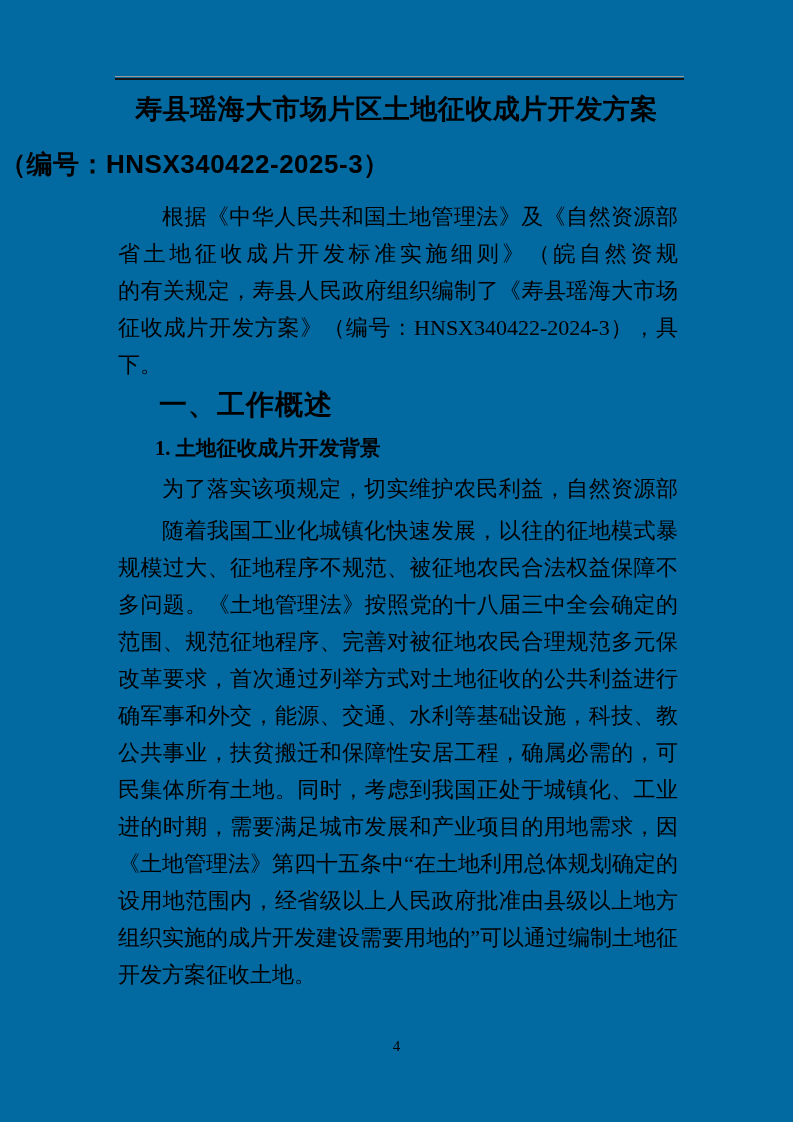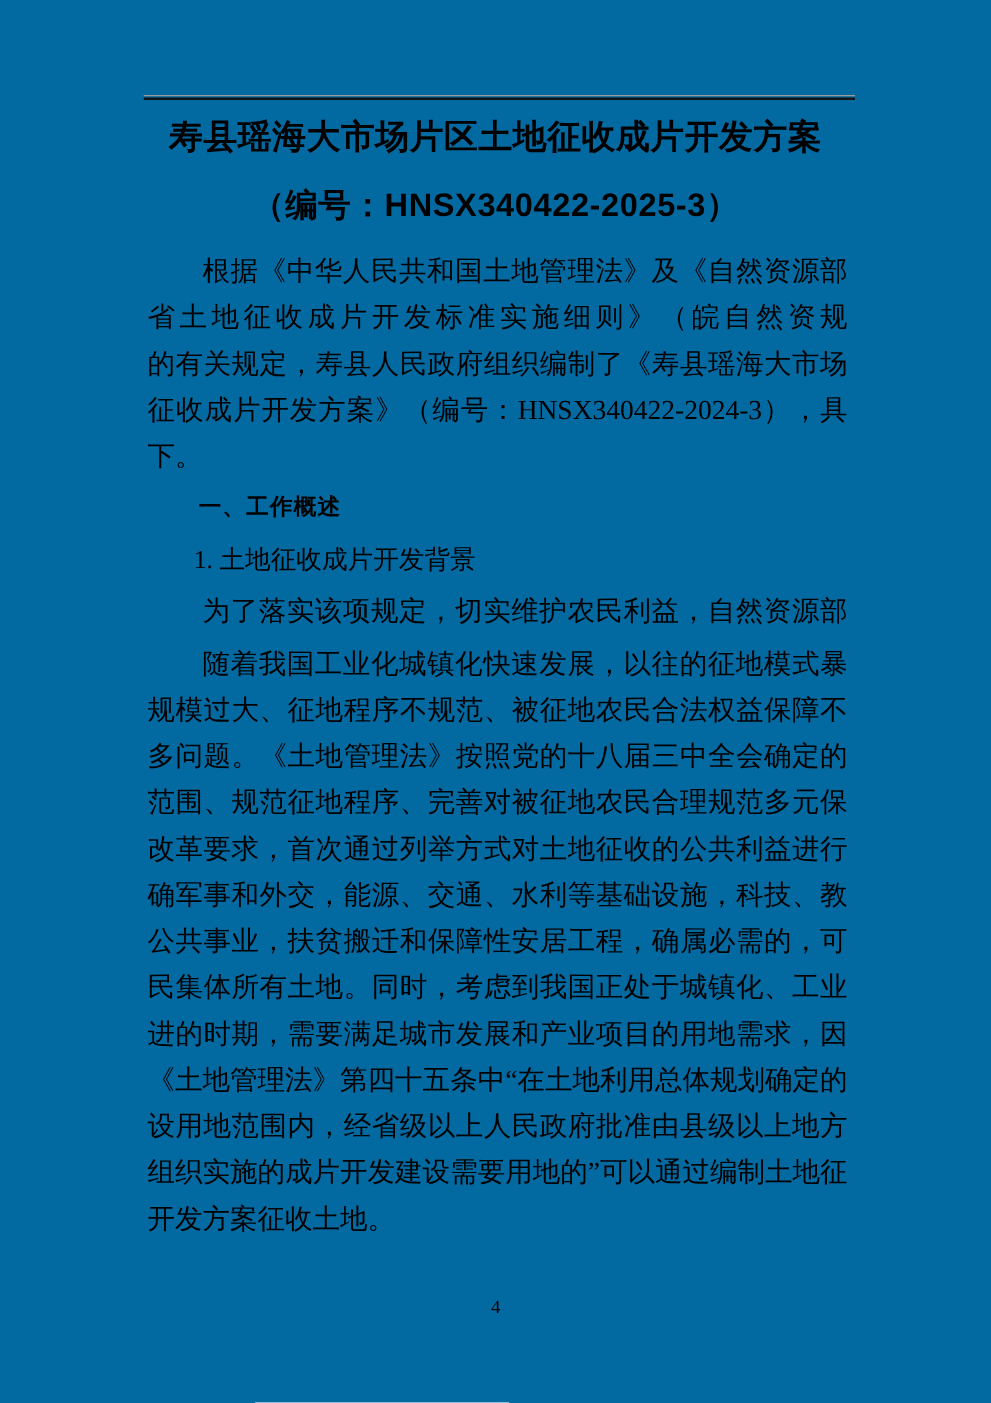--- a/index.html
+++ b/index.html
@@ -35,21 +35,21 @@
     font-weight: bold;
     font-size: 27px;
     line-height: 42px;
     letter-spacing: 0.5px;
   }
   .doc-subtitle {
     position: absolute;
     top: 143px;
     left: 0;
     width: 100%;
-    text-align: center;
+    text-align: left;
     font-family: "Liberation Sans", sans-serif;
     font-weight: bold;
     font-size: 26px;
     line-height: 42px;
     letter-spacing: 0.5px;
   }
   .content {
     position: absolute;
     top: 198px;
     left: 118px;
@@ -61,30 +61,30 @@
     line-height: 37px;
     height: 37px;
     overflow: hidden;
     text-align: justify;
     text-align-last: justify;
     text-justify: inter-character;
   }
   .line.first { text-indent: 2em; }
   .line.last  { text-align-last: left; }
   .heading1 {
-    font-family: Liberation Sans, sans-serif;
+    font-family: Liberation Serif, serif;
     font-weight: bold;
-    font-size: 18px;
+    font-size: 28px;
     line-height: 40px;
     margin-top: 2px;
     padding-left: 41px;
     letter-spacing: 1px;
   }
   .heading2 {
-    font-weight: normal;
+    font-weight: bold;
     font-size: 20.5px;
     line-height: 34px;
     margin-top: 6px;
     padding-left: 37px;
   }
   .para.gap { margin-top: 5px; }
   .page-number {
     position: absolute;
     top: 1036px;
     left: 0;

